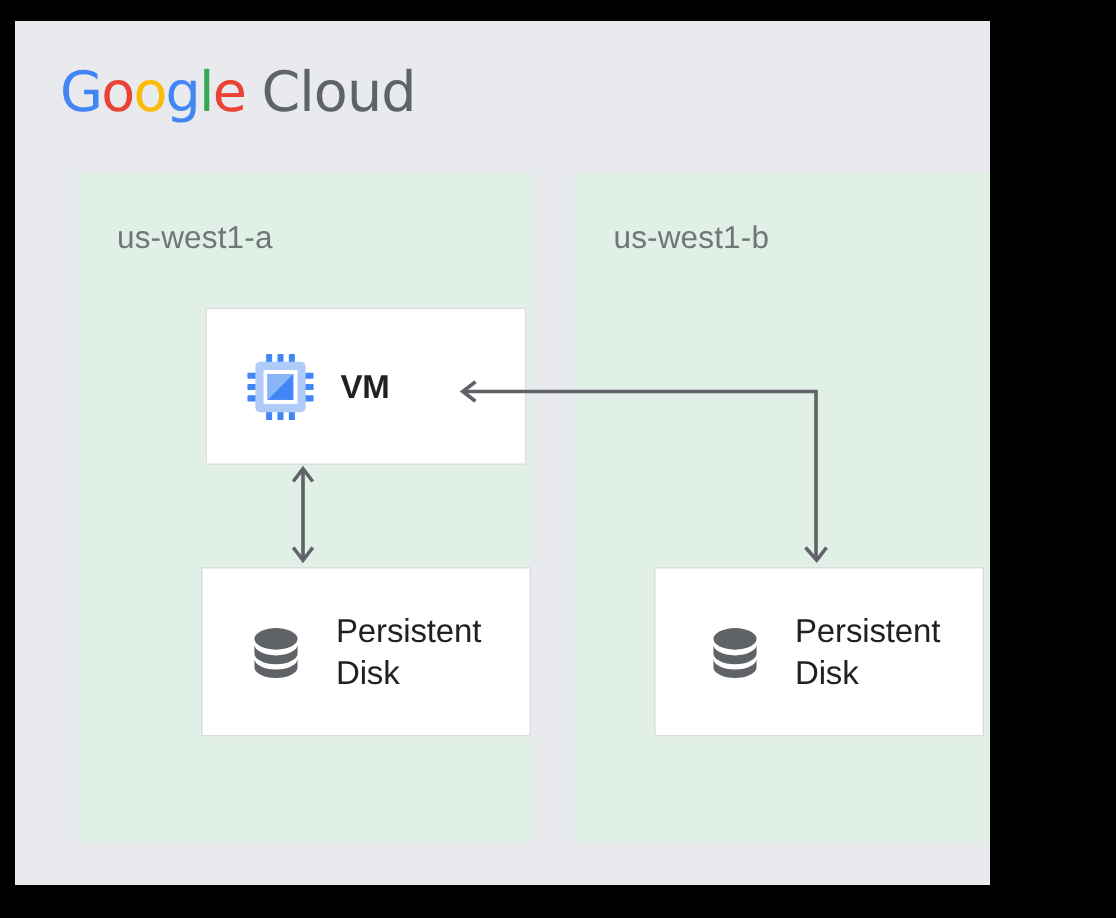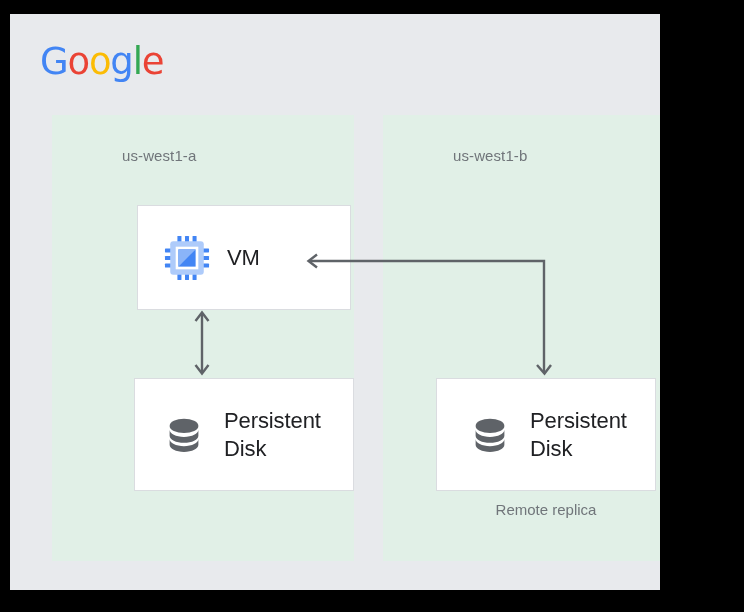--- a/index.html
+++ b/index.html
@@ -70,36 +70,35 @@
     height: 446px;
     background: #E1F0E7;
   }
   #zone-a { left: 42px;  width: 302px; }
   #zone-b { left: 373px; width: 302px; }
 
   .zone-label {
     position: absolute;
     left: 26px;
     top: 32px;
-    font-size: 15px;
+    font-size: 21px;
     color: #70757A;
     letter-spacing: 0.1px;
-    margin-left: 44px;
   }
 
   
   .box {
     position: absolute;
     background: #FFFFFF;
     border: 1px solid #DADCE0;
     box-sizing: border-box;
     display: flex;
     align-items: center;
   }
-  #vm-box         { left: 85px;  top: 90px;  width: 214px; height: 105px; }
+  #vm-box         { left: 85px;  top: 90px;  width: 214px; height: 105px; font-weight: bold; }
   #disk-a-box     { left: 82px;  top: 263px; width: 220px; height: 113px; }
   #disk-b-box     { left: 53px;  top: 263px; width: 220px; height: 113px; }
 
   .box-inner {
     display: flex;
     align-items: center;
     gap: 17px;
     padding-left: 26px;
   }
   #disk-b-box .box-inner { padding-left: 30px; }
@@ -135,20 +134,21 @@
   }
 </style>
 </head>
 <body>
 
 <div id="frame">
   <div id="canvas">
 
     <div id="logo">
       <span class="g-letters"><span class="l1">G</span><span class="l2">o</span><span class="l3">o</span><span class="l4">g</span><span class="l5">l</span><span class="l6">e</span></span>
+      <span class="cloud-word">Cloud</span>
     </div>
 
     <div class="zone" id="zone-a">
       <div class="zone-label">us-west1-a</div>
 
       <div class="box" id="vm-box">
         <div class="box-inner">
           <svg class="icon" width="46" height="46" viewBox="0 0 48 48">
             <g fill="#4285F4">
               <rect x="14" y="1" width="4.2" height="7" rx="0.6"></rect>
@@ -198,21 +198,20 @@
               <ellipse cx="24" cy="14.5" rx="15" ry="7.5"></ellipse>
               <path d="M9 18.5 v6.2 c0 4.1 6.7 7.5 15 7.5 s15 -3.4 15 -7.5 v-6.2 c0 4.1 -6.7 7.5 -15 7.5 s-15 -3.4 -15 -7.5 z"></path>
               <path d="M9 28.3 v5.9 c0 4.1 6.7 7.5 15 7.5 s15 -3.4 15 -7.5 v-5.9 c0 4.1 -6.7 7.5 -15 7.5 s-15 -3.4 -15 -7.5 z"></path>
             </g>
           </svg>
           <div class="box-label">Persistent
 Disk</div>
         </div>
       </div>
 
-      <div class="caption">Remote replica</div>
     </div>
 
     <svg id="arrows" viewBox="0 0 724 576">
 
       <g fill="none" stroke="#5F6368" stroke-width="2.4" stroke-linecap="butt" stroke-linejoin="miter">
         <line x1="192" y1="300" x2="192" y2="358"></line>
         <polyline points="185.5,307 192,298.5 198.5,307"></polyline>
         <polyline points="185.5,351 192,359.5 198.5,351"></polyline>
       </g>
 

